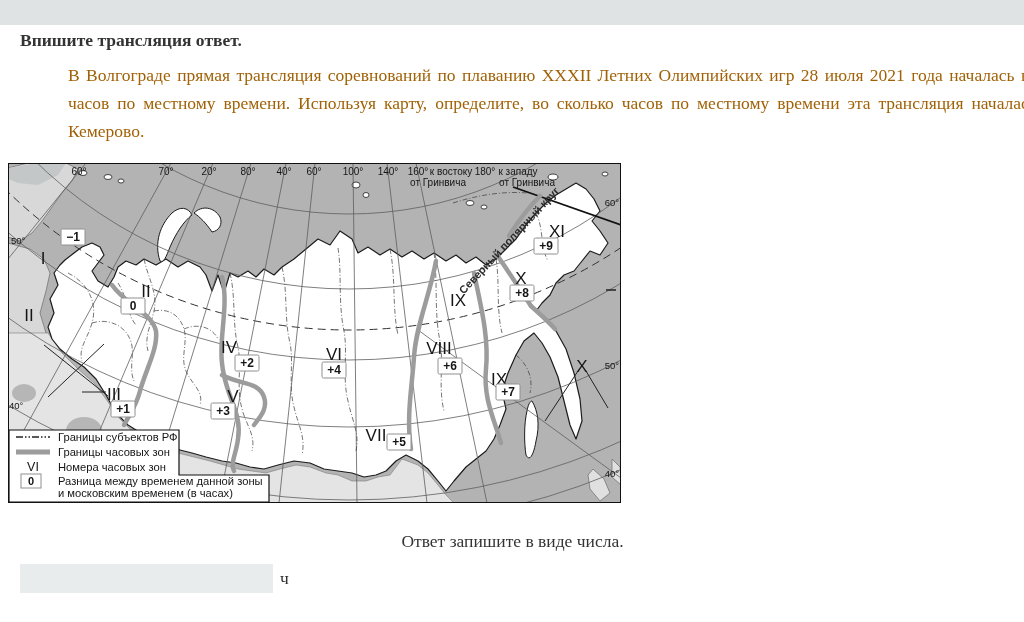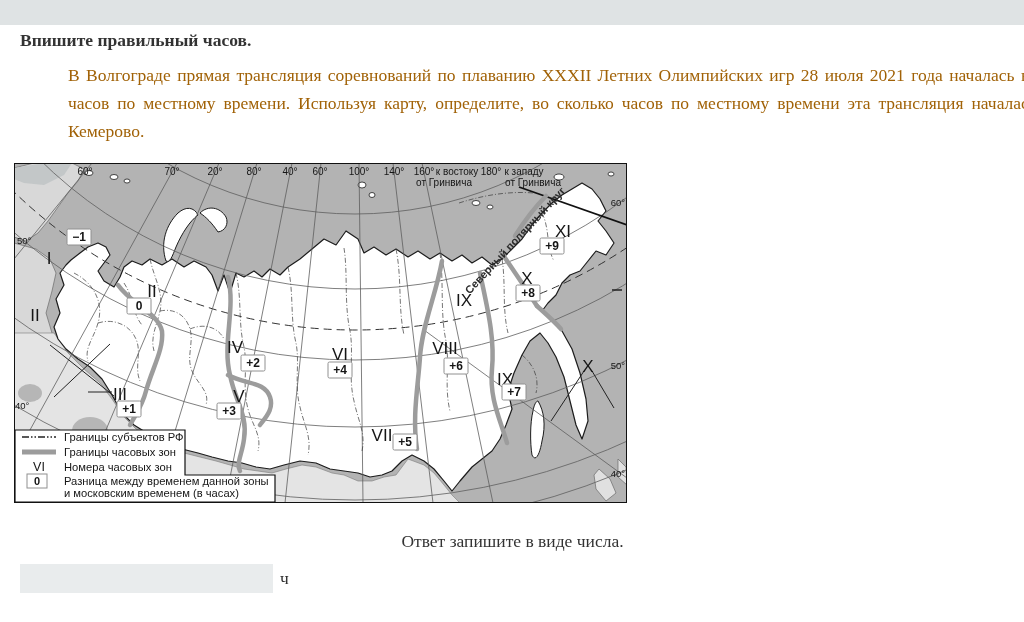--- a/index.html
+++ b/index.html
@@ -2,21 +2,21 @@
 <html><head>
 <meta charset="utf-8">
 <style>
   html,body{margin:0;padding:0;background:#fff;}
   .page{position:relative;width:1024px;height:622px;background:#ffffff;overflow:hidden;
         font-family:"Liberation Serif", serif;color:#222;}
   .topbar{position:absolute;left:0;top:0;width:1024px;height:25px;background:#dfe3e4;}
   .title{position:absolute;left:20px;top:30px;width:985px;font-size:17.5px;font-weight:bold;color:#333;}
   .question{position:absolute;left:20px;top:61px;width:985px;font-size:17.5px;line-height:28px;
             text-align:justify;color:#a16207;margin-left:48px;}
-  .mapwrap{position:absolute;left:14px;top:163px;width:613px;height:340px;}
+  .mapwrap{position:absolute;left:8px;top:163px;width:613px;height:340px;}
   .instruction{position:absolute;left:20px;top:531px;width:985px;font-size:17.5px;color:#333;text-align:center;}
   .answer-row{position:absolute;left:20px;top:564px;height:29px;}
   .answer-input{position:absolute;left:0;top:0;width:253px;height:29px;border:none;outline:none;
                 background:#e9eced;font-family:"Liberation Serif",serif;font-size:16px;padding:0 6px;box-sizing:border-box;}
   .unit{position:absolute;left:260px;top:4px;font-size:17.5px;color:#333;}
   svg text{font-family:"Liberation Sans",sans-serif;fill:#151515;}
   .toplbl{font-size:10px;}
   .sidelbl{font-size:9.5px;}
   .zone{font-size:17px;}
   .offtxt{font-size:12px;font-weight:bold;}
@@ -24,21 +24,21 @@
   .legtxt{font-size:11.2px;}
   .legvi{font-size:12.5px;}
   .legzero{font-size:11px;font-weight:bold;}
 </style>
 </head>
 <body>
 
 <div class="page">
   <div class="topbar"></div>
 
-  <div class="title">Впишите правильный часов.</div>
+  <div class="title">Впишите трансляция ответ.</div>
 
   <div class="question">В Волгограде прямая трансляция соревнований по плаванию XXXII Летних Олимпийских игр 28 июля 2021 года началась в 14 часов по местному времени. Используя карту, определите, во сколько часов по местному времени эта трансляция началась в Кемерово.</div>
 
   <div class="mapwrap">
   <svg width="613" height="340" viewBox="0 0 613 340">
 
     <rect x="0" y="0" width="613" height="340" fill="#b3b3b3"></rect>
 
     <path d="M0,5 L20,0 40,2 58,0 70,6 64,18 54,30 44,44 34,58 24,70 12,78 0,74 Z" fill="#d8d8d8" stroke="#6a6a6a" stroke-width="0.7"></path>
     <path d="M0,5 L30,0 58,0 50,12 30,22 10,20 0,16 Z" fill="#c3c7c8"></path>

